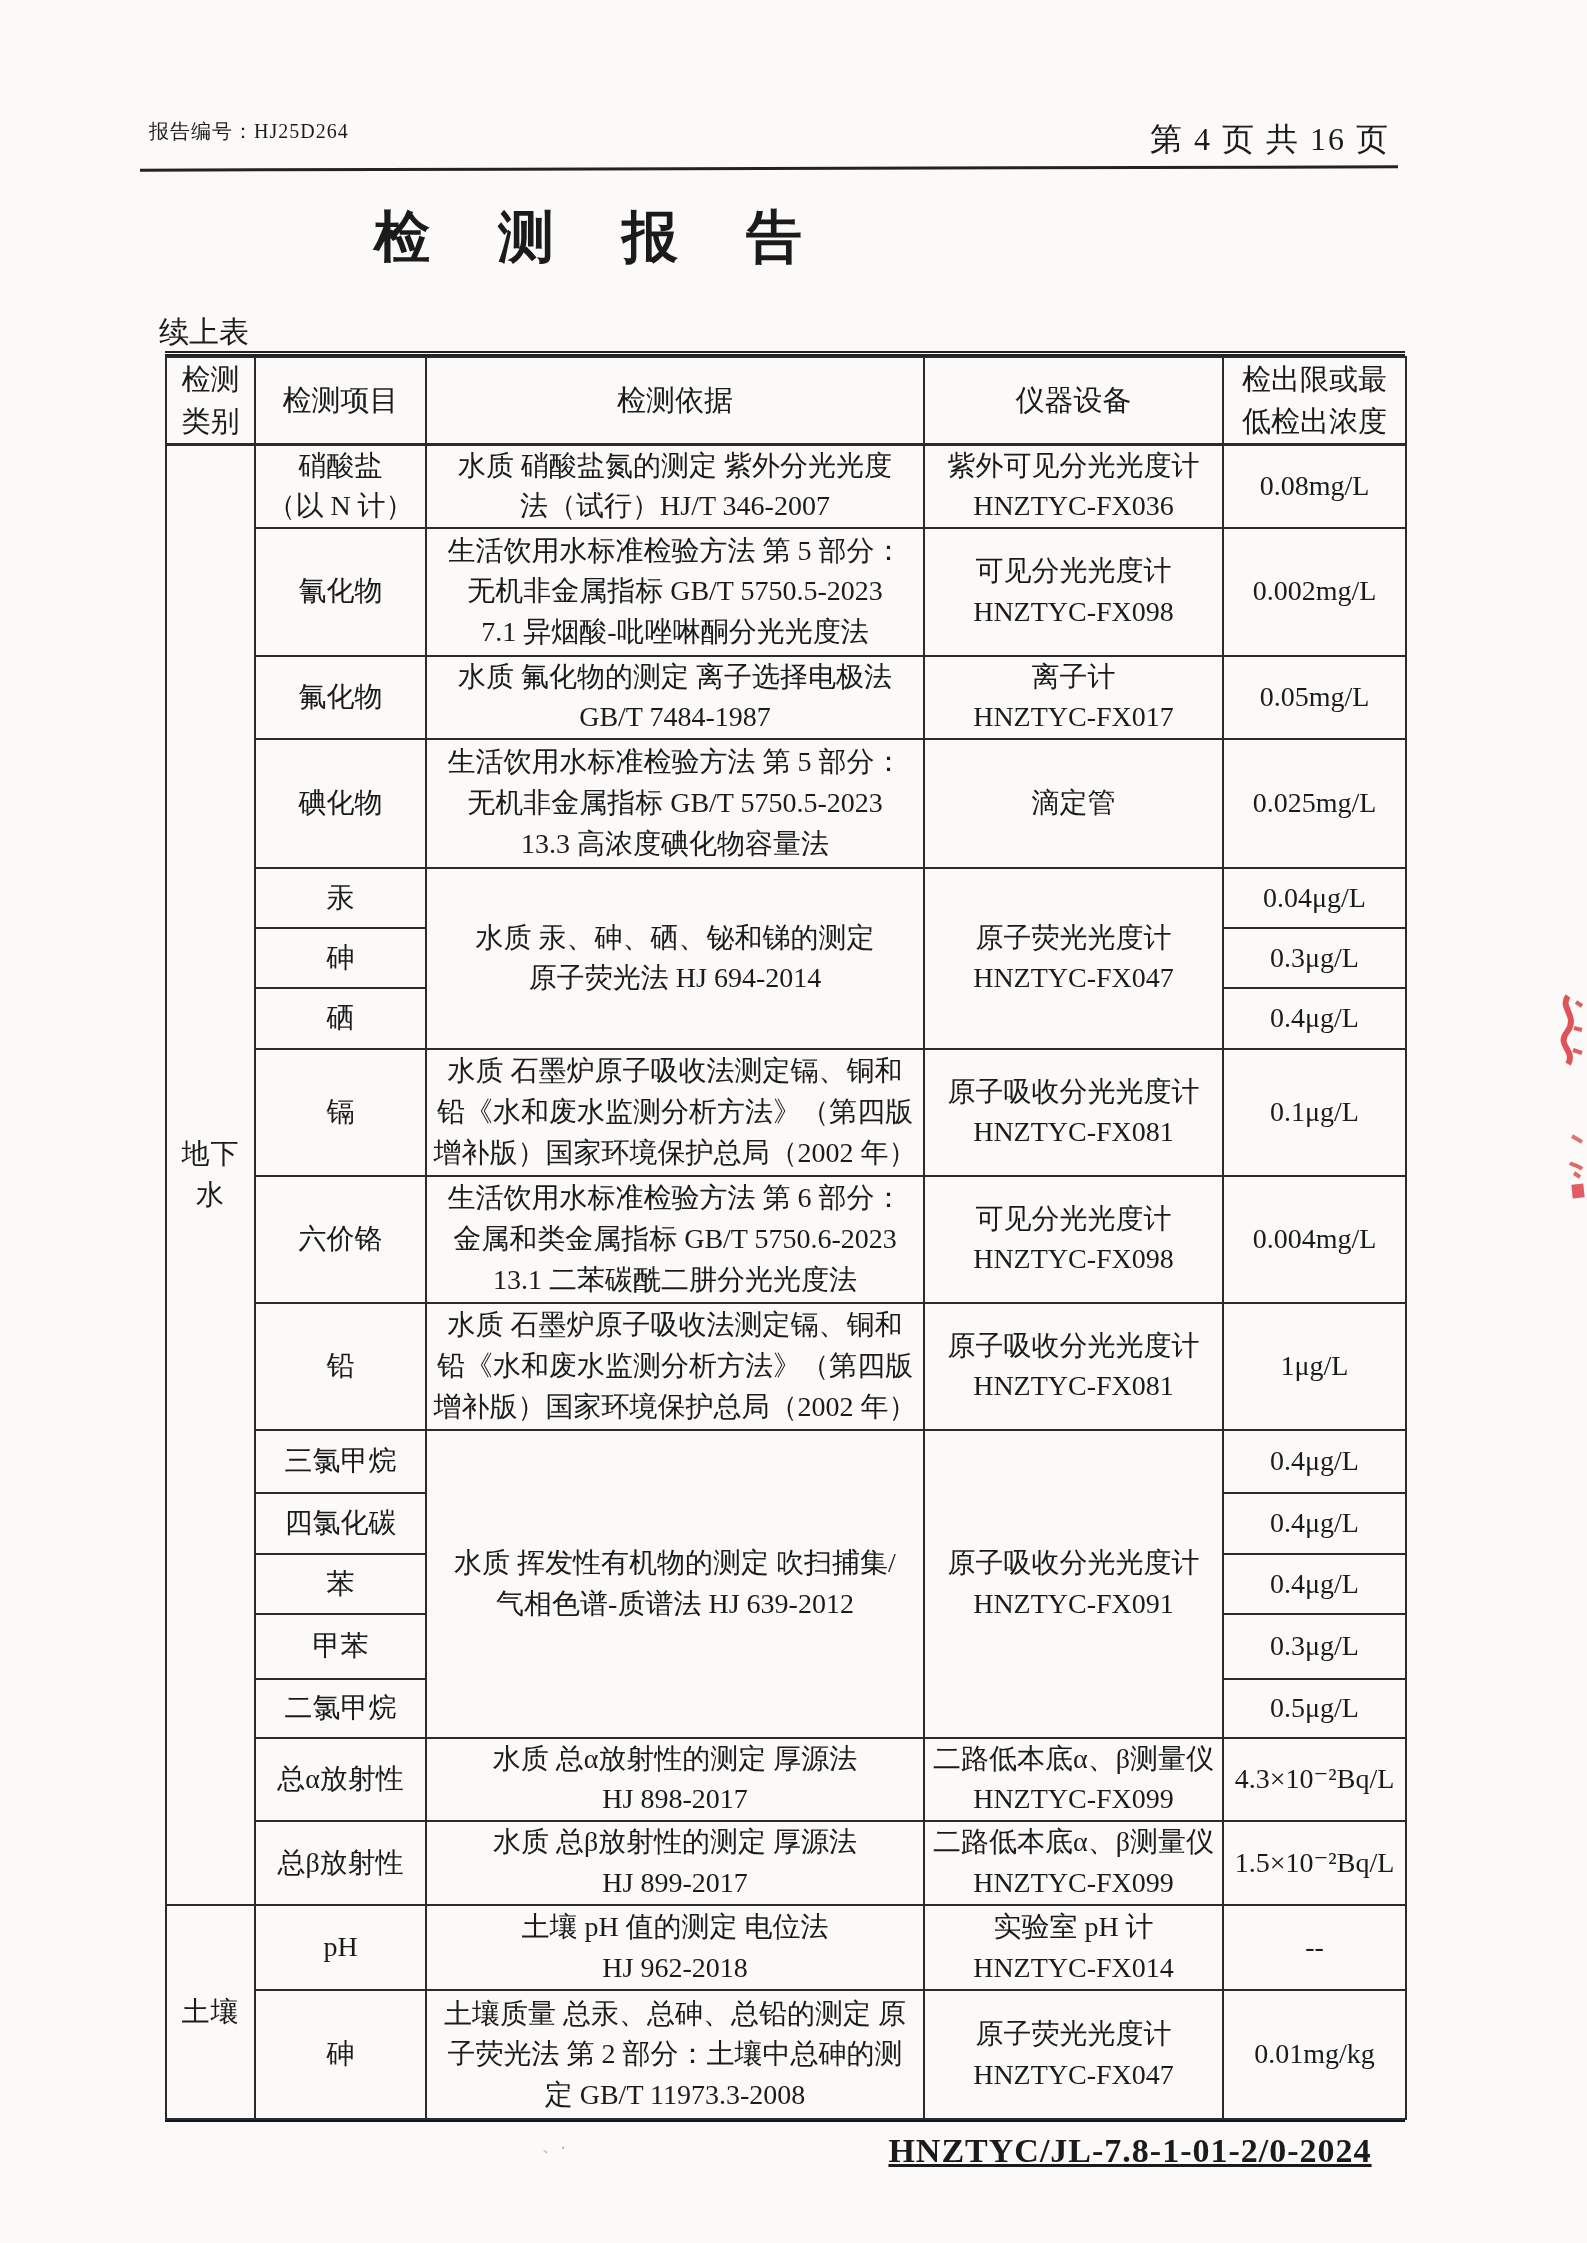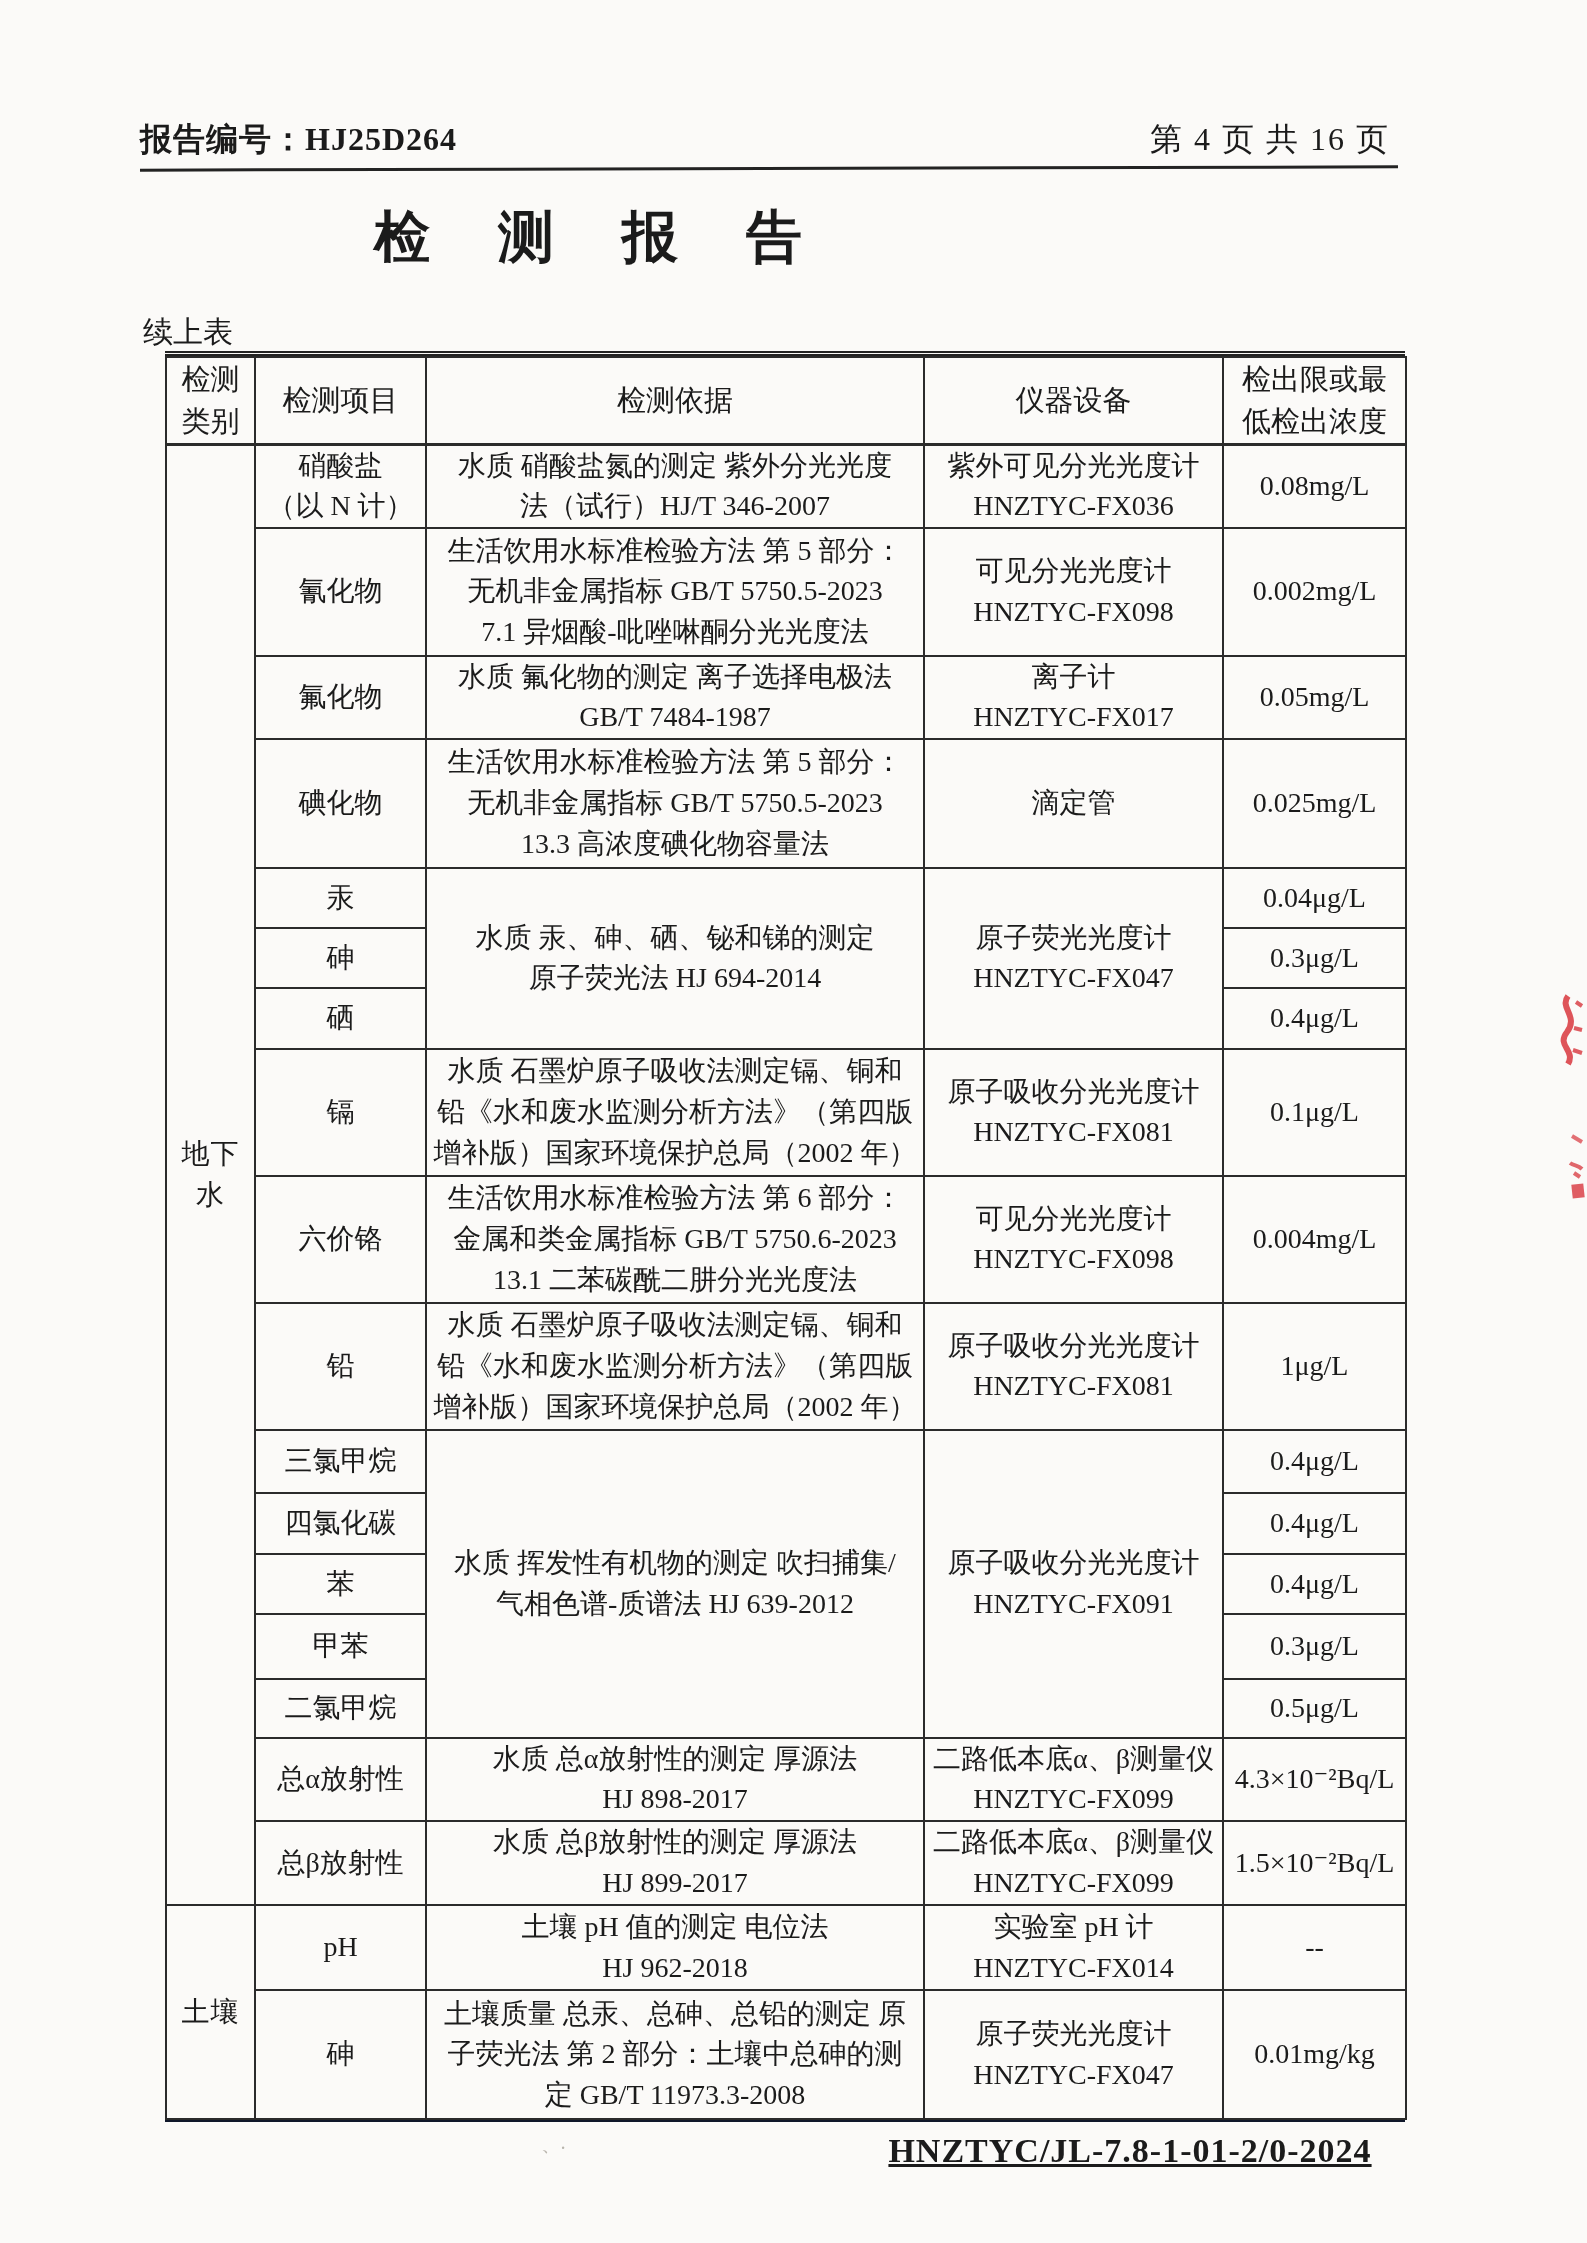--- a/index.html
+++ b/index.html
@@ -6,39 +6,39 @@
   .page {
     position:relative;
     width:1587px; height:2243px;
     margin:0 auto;
     background:#fbfaf8;
     font-family:"Liberation Serif","DejaVu Serif",serif;
     color:#1b1b1b;
     overflow:hidden;
   }
   .hdr-left {
-    position:absolute; left:140px; top:118px;
-    font-size:32px; font-weight:bold; letter-spacing:1px;
+    position:absolute; left:149px; top:118px;
+    font-size:20px; font-weight:normal; letter-spacing:1px;
   }
   .hdr-right {
     position:absolute; right:197px; top:118px;
     font-size:32px; font-weight:normal; letter-spacing:2px;
   }
   .hdr-rule {
     position:absolute; left:140px; top:167px;
     width:1258px; height:3px; background:#232323;
     transform:rotate(-0.15deg);
   }
   .title {
     position:absolute; left:0; top:200px; width:1110px;
     text-align:center;
     font-size:56px; font-weight:bold; letter-spacing:6px;margin-left:36px;
   }
   .cont-note {
-    position:absolute; left:143px; top:312px;
+    position:absolute; left:159px; top:312px;
     font-size:30px;
     text-align:center;
   }
   .tbl-wrap {
     position:absolute; left:165px; top:351px;
     width:1240px;
     border-top:5px double #232323;
     border-bottom:2px solid #0f172a;
   }
   table.rpt {

